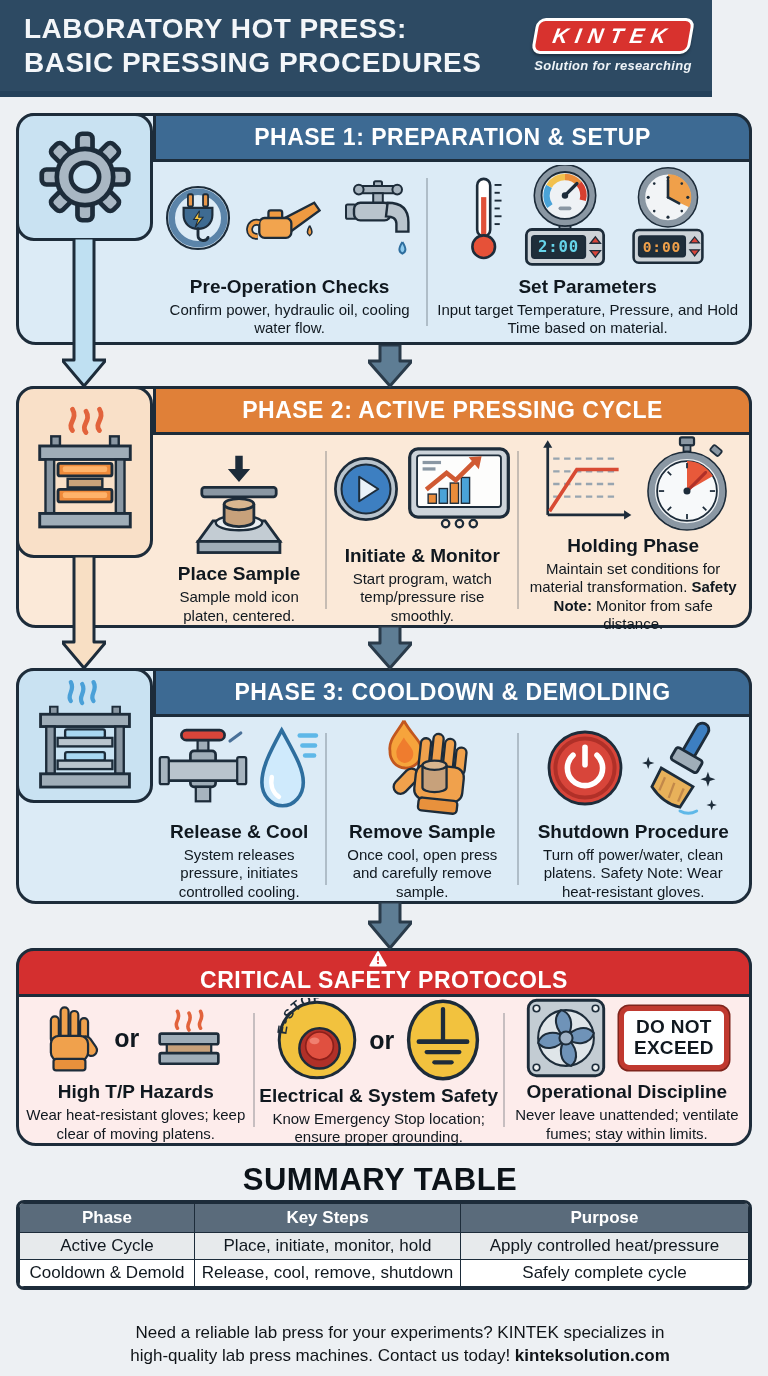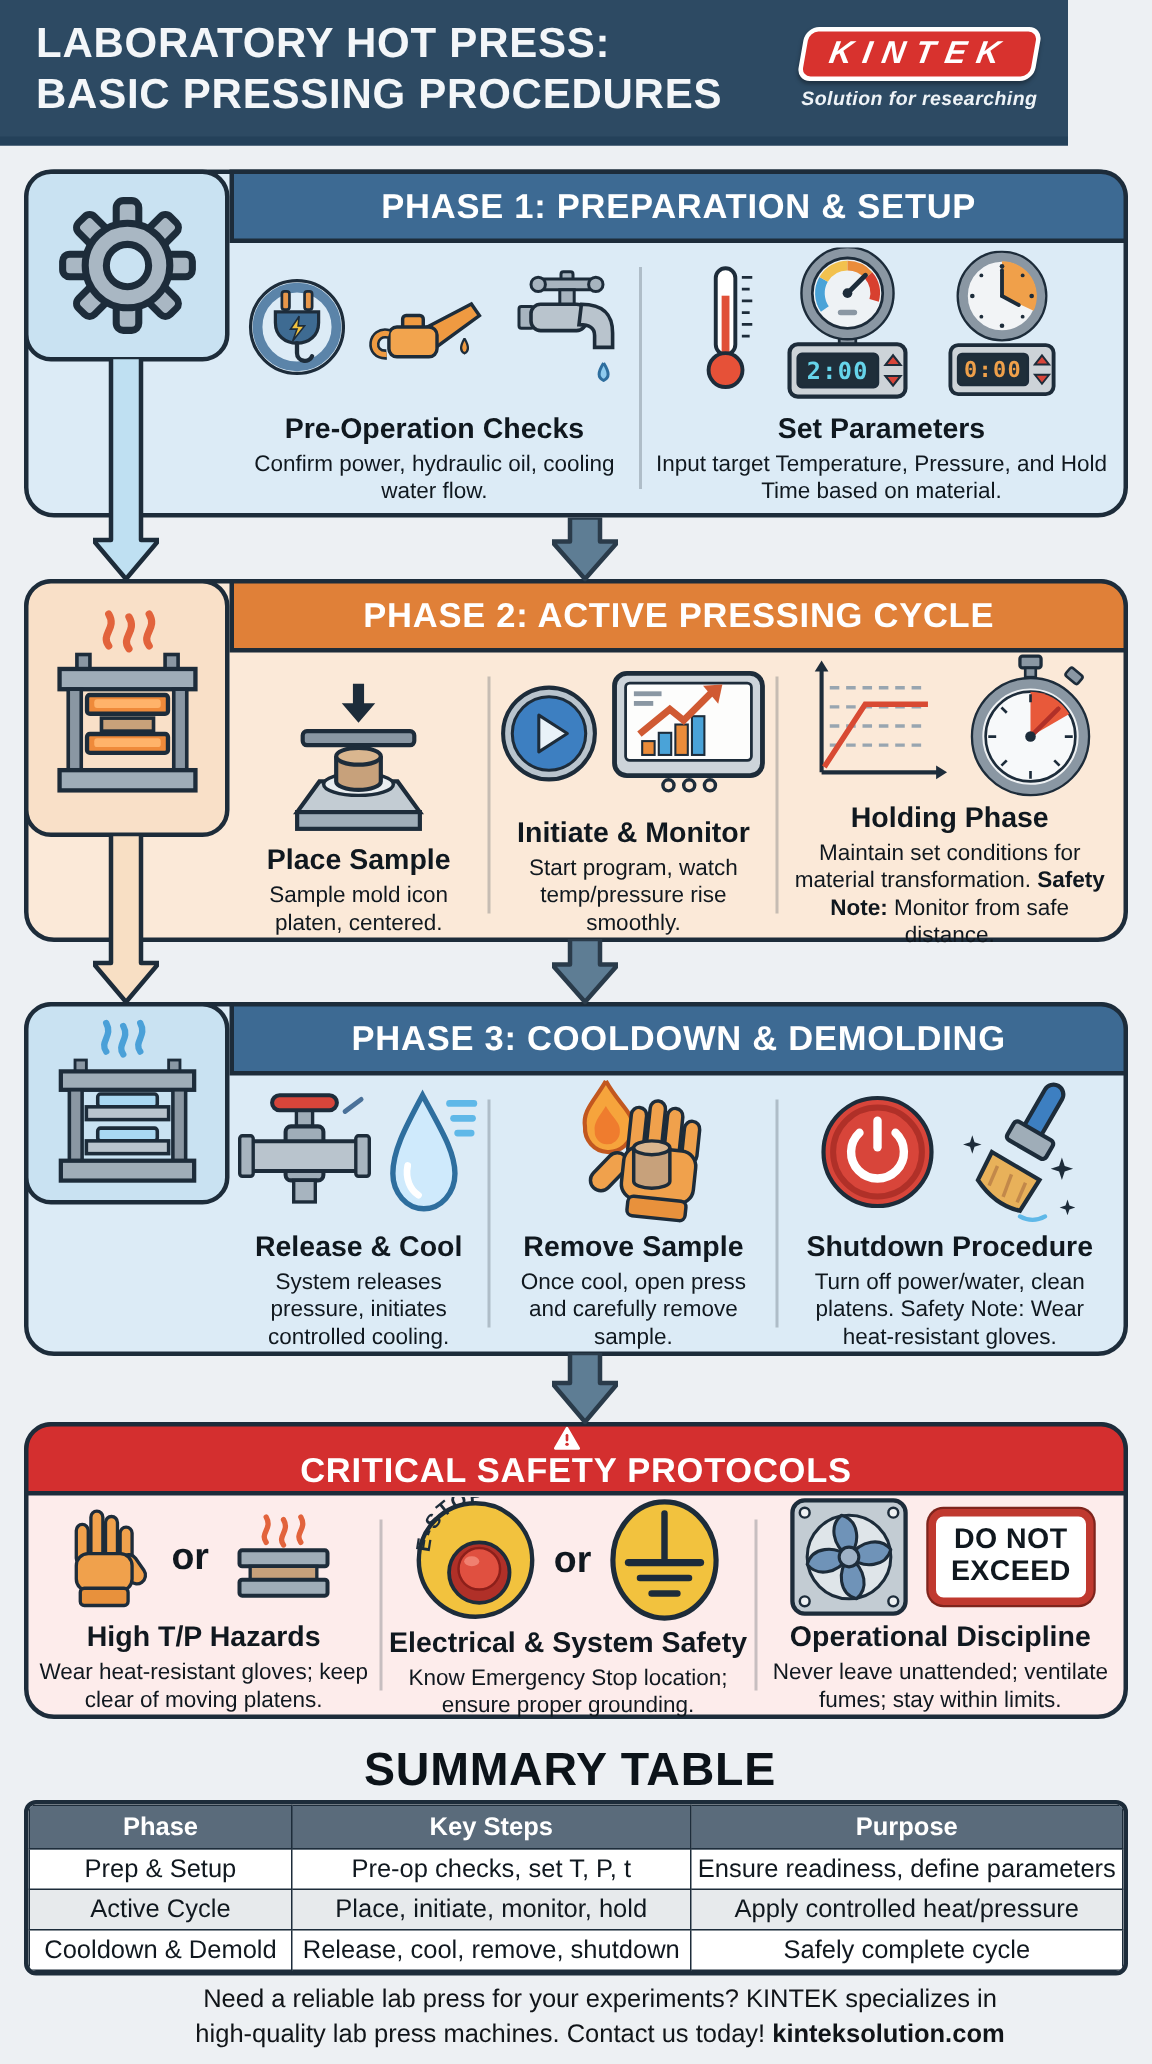--- a/index.html
+++ b/index.html
@@ -532,25 +532,20 @@
           <col style="width:39.5%">
         </colgroup>
       <thead>
         <tr>
           <th>Phase</th>
           <th>Key Steps</th>
           <th>Purpose</th>
         </tr>
       </thead>
       <tbody>
-        <tr>
-          <td>Prep &amp; Setup</td>
-          <td>Pre-op checks, set T, P, t</td>
-          <td>Ensure readiness, define parameters</td>
-        </tr>
         <tr class="alt">
           <td>Active Cycle</td>
           <td>Place, initiate, monitor, hold</td>
           <td>Apply controlled heat/pressure</td>
         </tr>
         <tr>
           <td>Cooldown &amp; Demold</td>
           <td>Release, cool, remove, shutdown</td>
           <td>Safely complete cycle</td>
         </tr>

